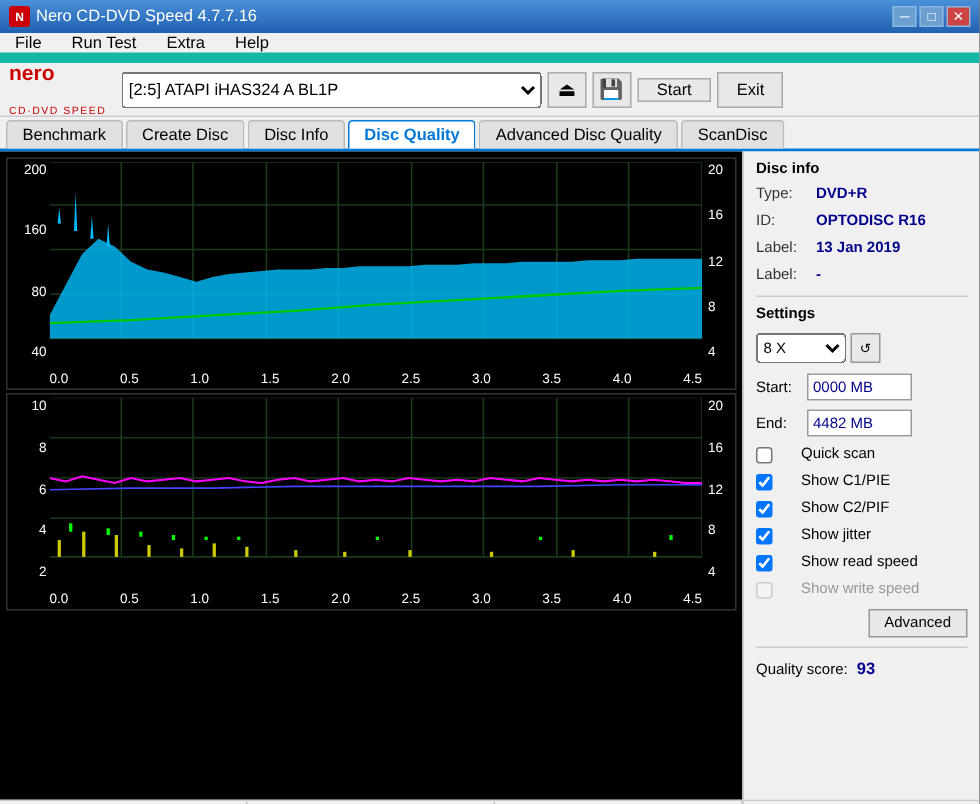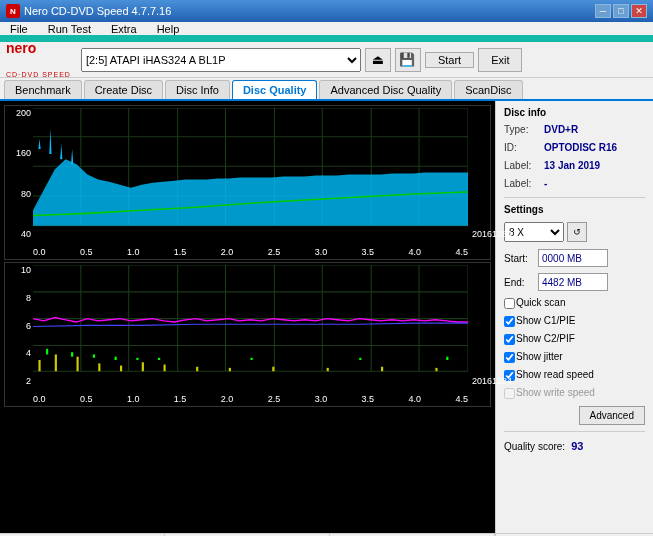--- a/index.html
+++ b/index.html
@@ -196,23 +196,23 @@
       color: white;
       font-size: 9px;
     }
     .y-axis-right {
       position: absolute;
       right: 0;
       top: 0;
       bottom: 18px;
       width: 20px;
       display: flex;
-      flex-direction: row;
+      flex-direction: column;
       justify-content: space-between;
-      align-items: flex-end;
+      align-items: flex-start;
       padding: 2px 2px;
       color: white;
       font-size: 9px;
     }
     
     .x-axis {
       position: absolute;
       bottom: 2px;
       left: 28px;
       right: 22px;
@@ -296,21 +296,21 @@
       height: 18px;
       font-size: 10px;
       border: 1px solid #999;
       padding: 1px 3px;
       background: white;
       color: #00008b;
     }
     .checkbox-row {
       display: flex;
       align-items: center;
-      gap: 1px;
+      gap: 19px;
       line-height: 1.4;
     }
     .checkbox-row input[type=checkbox] {
       width: 11px;
       height: 11px;
       margin: 0;
     }
     .advanced-btn {
       background: #e8e8e8;
       border: 1px solid #999;

